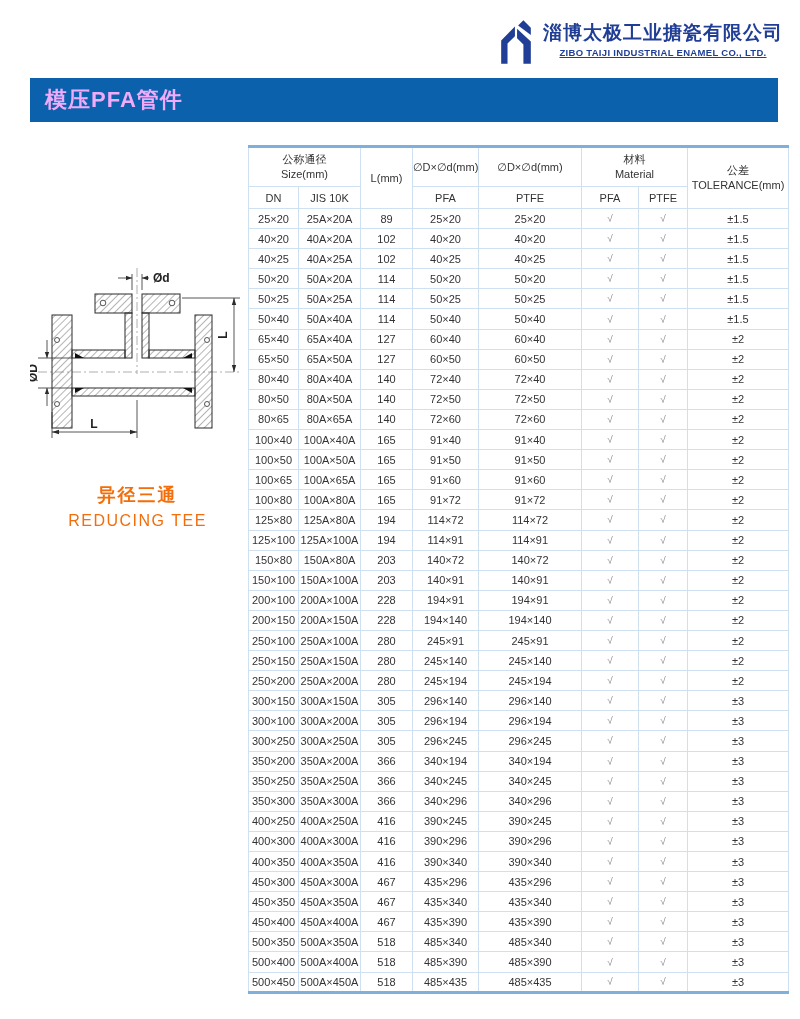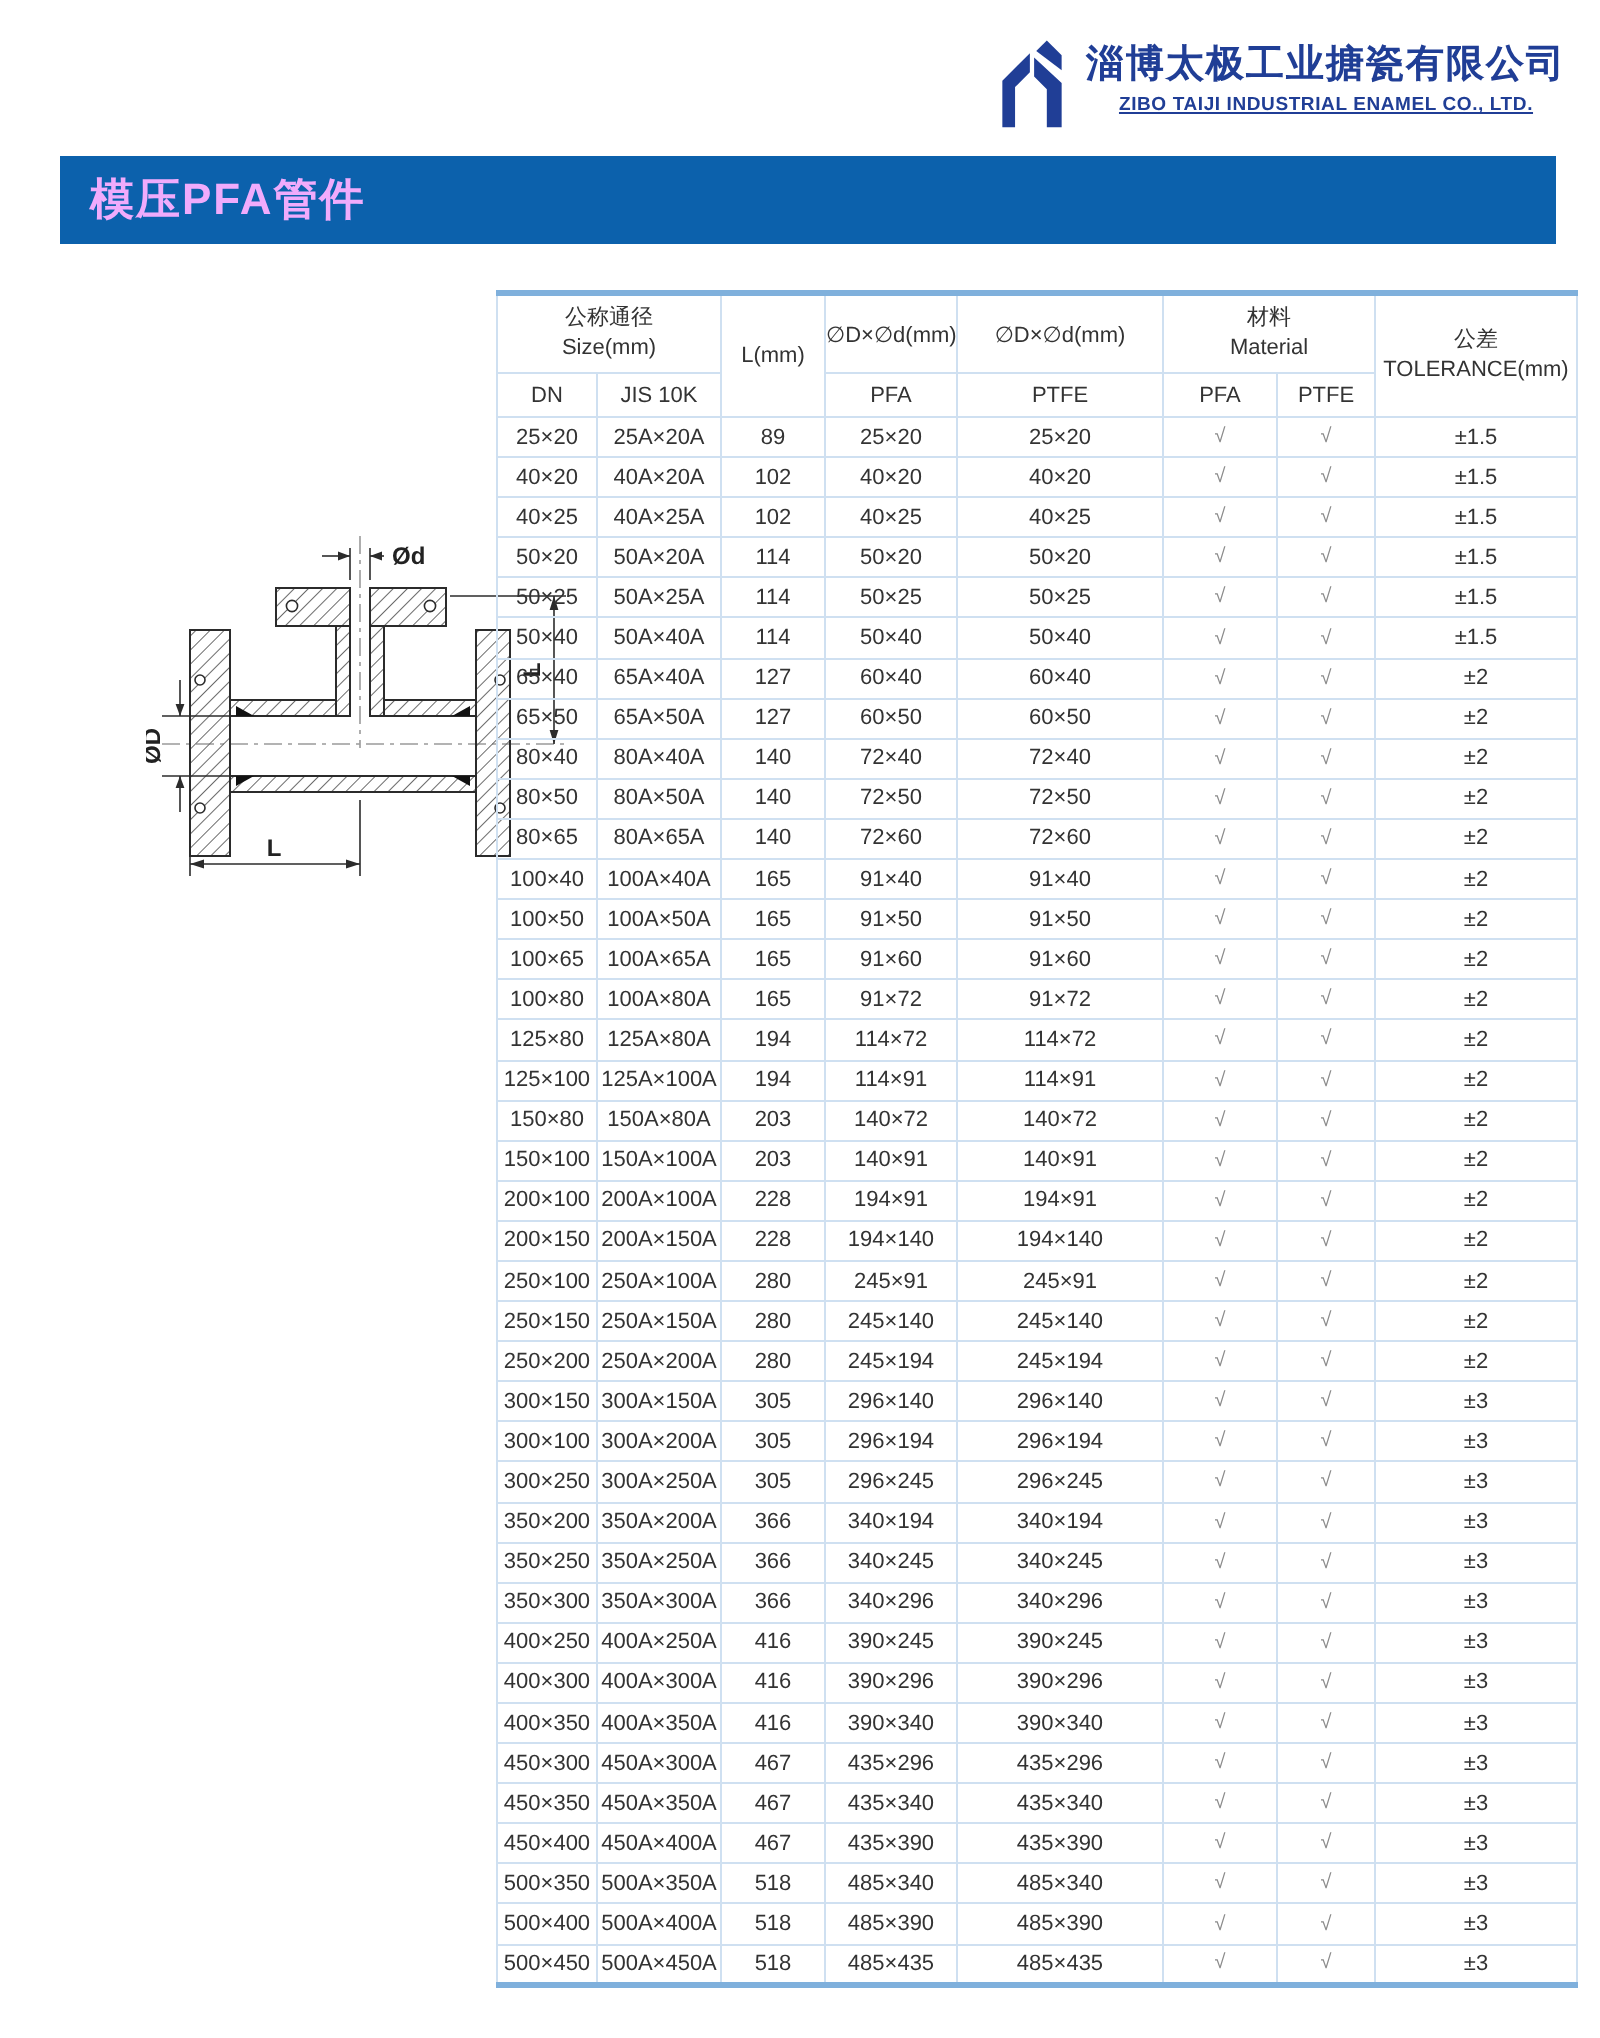--- a/index.html
+++ b/index.html
@@ -19,21 +19,21 @@
   .brand-cn{font-size:19px;font-weight:bold;color:var(--navy);letter-spacing:1px;line-height:22px;}
   .brand-en{font-size:9.5px;font-weight:bold;color:var(--navy);letter-spacing:0.3px;margin-top:3px;text-decoration:underline;}
   
   .title-bar{
     position:absolute;left:30px;top:78px;width:748px;height:44px;
     background:var(--blue);color:#f0abfc;display:flex;align-items:center;padding-left:15px;
   }
   .title-cn{font-size:22px;font-weight:bold;letter-spacing:1px;}
   .title-en{font-size:20px;margin-left:26px;letter-spacing:0.5px;}
   
-  .figure{position:absolute;left:30px;top:262px;width:215px;height:185px;margin-left:43px;}
+  .figure{position:absolute;left:30px;top:262px;width:215px;height:185px;}
   .figure svg{width:100%;height:100%;display:block;}
   .dim-label{font-family:"Liberation Sans",sans-serif;font-size:12px;font-weight:bold;fill:#222222;}
   .caption{position:absolute;left:30px;top:483px;width:215px;text-align:center;color:var(--orange);}
   .caption-cn{font-size:18px;font-weight:bold;letter-spacing:2px;}
   .caption-en{font-size:16px;margin-top:5px;letter-spacing:1.5px;}
   
   table.spec{
     position:absolute;left:248px;top:145px;width:540px;
     border-collapse:collapse;table-layout:fixed;
     border-top:3px solid var(--b-strong);border-bottom:3px solid var(--b-strong);
@@ -152,20 +152,24 @@
         <line x1="22" y1="150" x2="22" y2="176"></line>
         <line x1="107" y1="138" x2="107" y2="176"></line>
         <line x1="22" y1="170" x2="107" y2="170"></line>
         <polygon points="22,170 29,167.8 29,172.2" fill="#2b2b2b" stroke="none"></polygon>
         <polygon points="107,170 100,167.8 100,172.2" fill="#2b2b2b" stroke="none"></polygon>
       </g>
       <text class="dim-label" x="64" y="166" text-anchor="middle">L</text>
     </svg>
   </div>
 
+  <div class="caption">
+    <div class="caption-cn">异径三通</div>
+    <div class="caption-en">REDUCING TEE</div>
+  </div>
 
   <table class="spec">
     <colgroup>
       <col style="width:50px">
         <col style="width:62px">
         <col style="width:52px">
       <col style="width:66px">
         <col style="width:103px">
         <col style="width:57px">
       <col style="width:49px">

